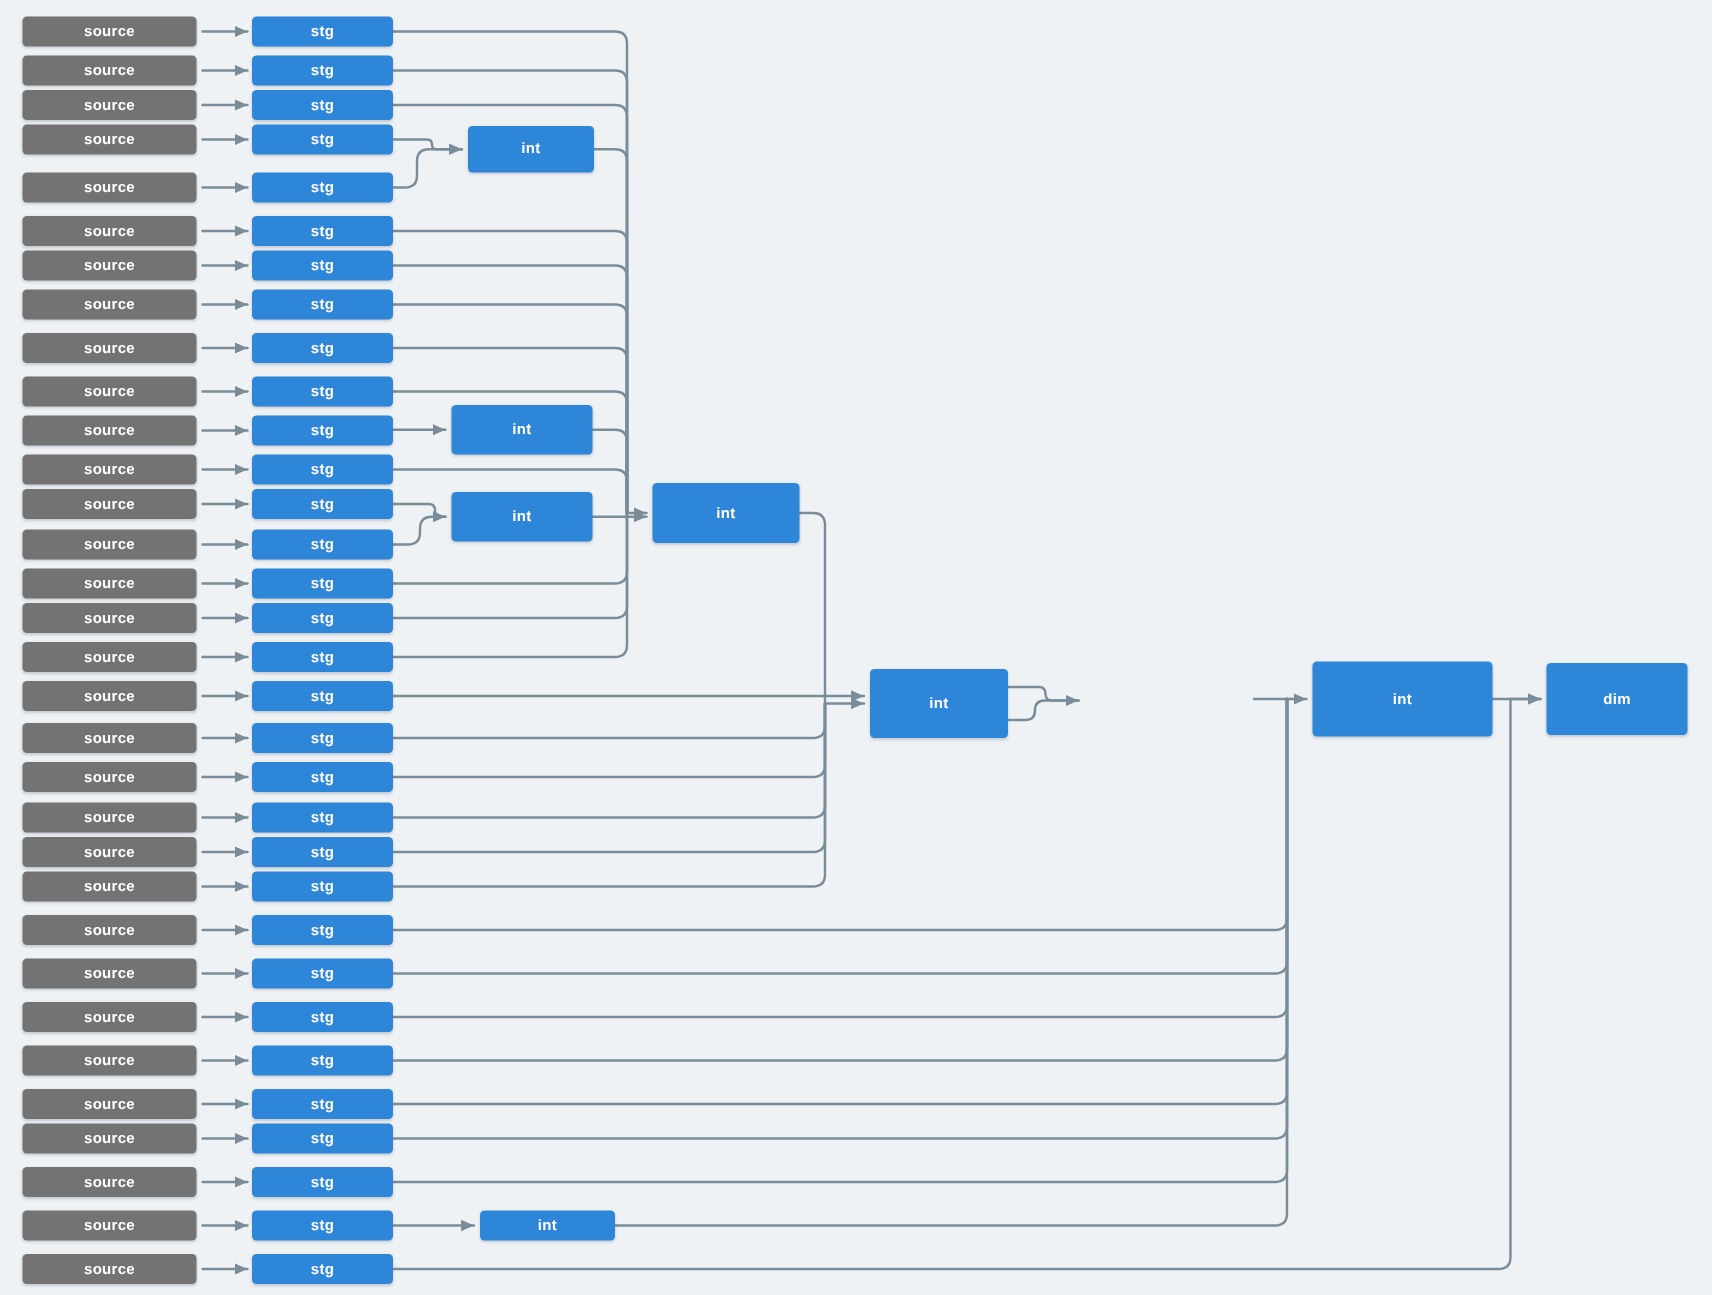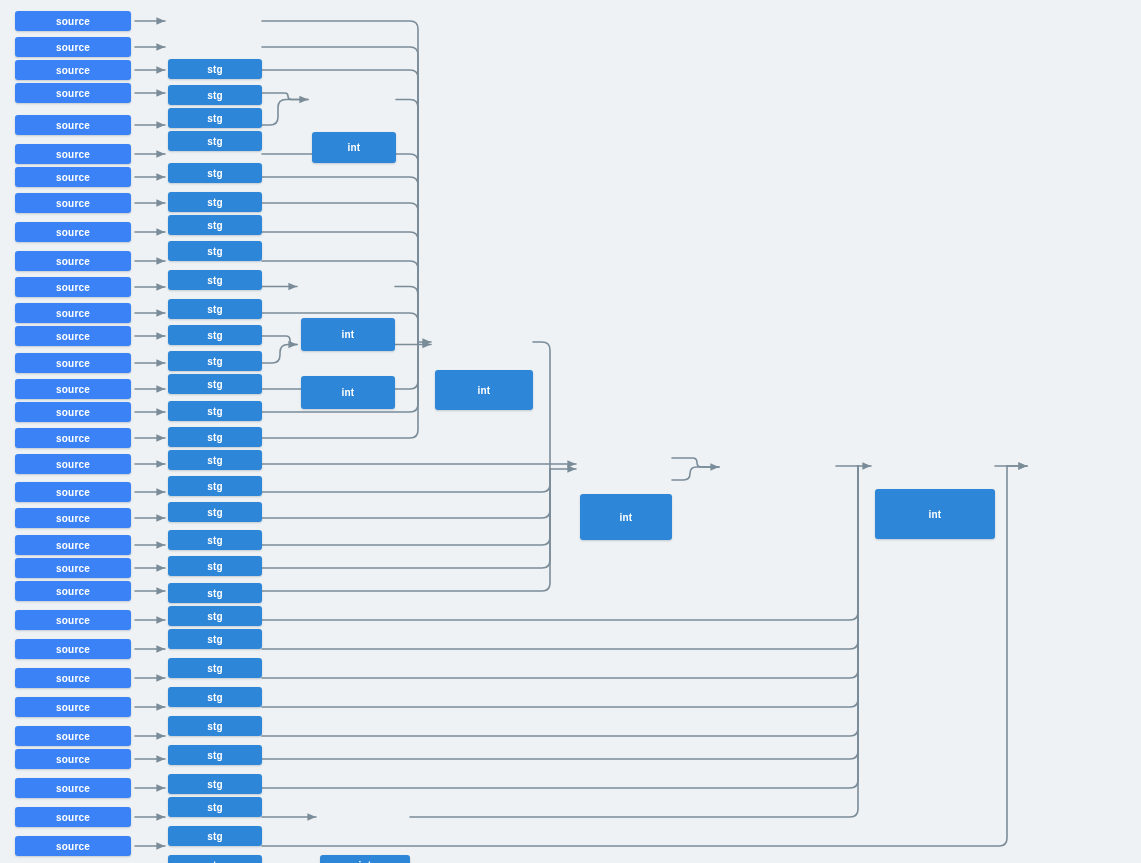--- a/index.html
+++ b/index.html
@@ -18,22 +18,22 @@
     display:flex;align-items:center;justify-content:center;
     color:#ffffff;
     font-size:10px;
     font-weight:bold;
     letter-spacing:.2px;
     border-radius:3px;
     box-shadow:0 1px 2px rgba(40,60,80,.22);
     user-select:none;
     white-space:nowrap;
   }
-  .n-source{background:#3b82f6;}
-  .n-stg,.n-int,.n-fct,.n-dim{background:#2e86d8;margin-top:48px;}
+  .n-source{background:#737373;}
+  .n-stg,.n-int,.n-fct,.n-dim{background:#2e86d8;}
 </style>
 </head>
 <body>
 
 <div id="canvas">
   <svg class="edges" id="edge-layer" viewBox="0 0 1141 863" xmlns="http://www.w3.org/2000/svg">
     <defs>
       <marker id="arrow" viewBox="0 0 10 10" refX="9" refY="5" markerWidth="6" markerHeight="6" orient="auto-start-reverse">
         <path d="M 0 1 L 9 5 L 0 9 z" fill="#7b8c99"></path>
       </marker>
@@ -181,13 +181,14 @@
     <div class="node n-stg" style="left: 168px; top: 778px; width: 94px; height: 20px;">stg</div>
     <div class="node n-stg" style="left: 168px; top: 807px; width: 94px; height: 20px;">stg</div>
     <div class="node n-stg" style="left: 168px; top: 836px; width: 94px; height: 20px;">stg</div>
     <div class="node n-int" style="left: 312px; top: 84px; width: 84px; height: 31px;">int</div>
     <div class="node n-int" style="left: 301px; top: 270px; width: 94px; height: 33px;">int</div>
     <div class="node n-int" style="left: 301px; top: 328px; width: 94px; height: 33px;">int</div>
     <div class="node n-int" style="left: 435px; top: 322px; width: 98px; height: 40px;">int</div>
     <div class="node n-int" style="left: 580px; top: 446px; width: 92px; height: 46px;">int</div>
     <div class="node n-int" style="left: 875px; top: 441px; width: 120px; height: 50px;">int</div>
     <div class="node n-int" style="left: 320px; top: 807px; width: 90px; height: 20px;">int</div>
+    <div class="node n-dim" style="left: 1031px; top: 442px; width: 94px; height: 48px;">dim</div>
   </div>
 
 </body></html>

